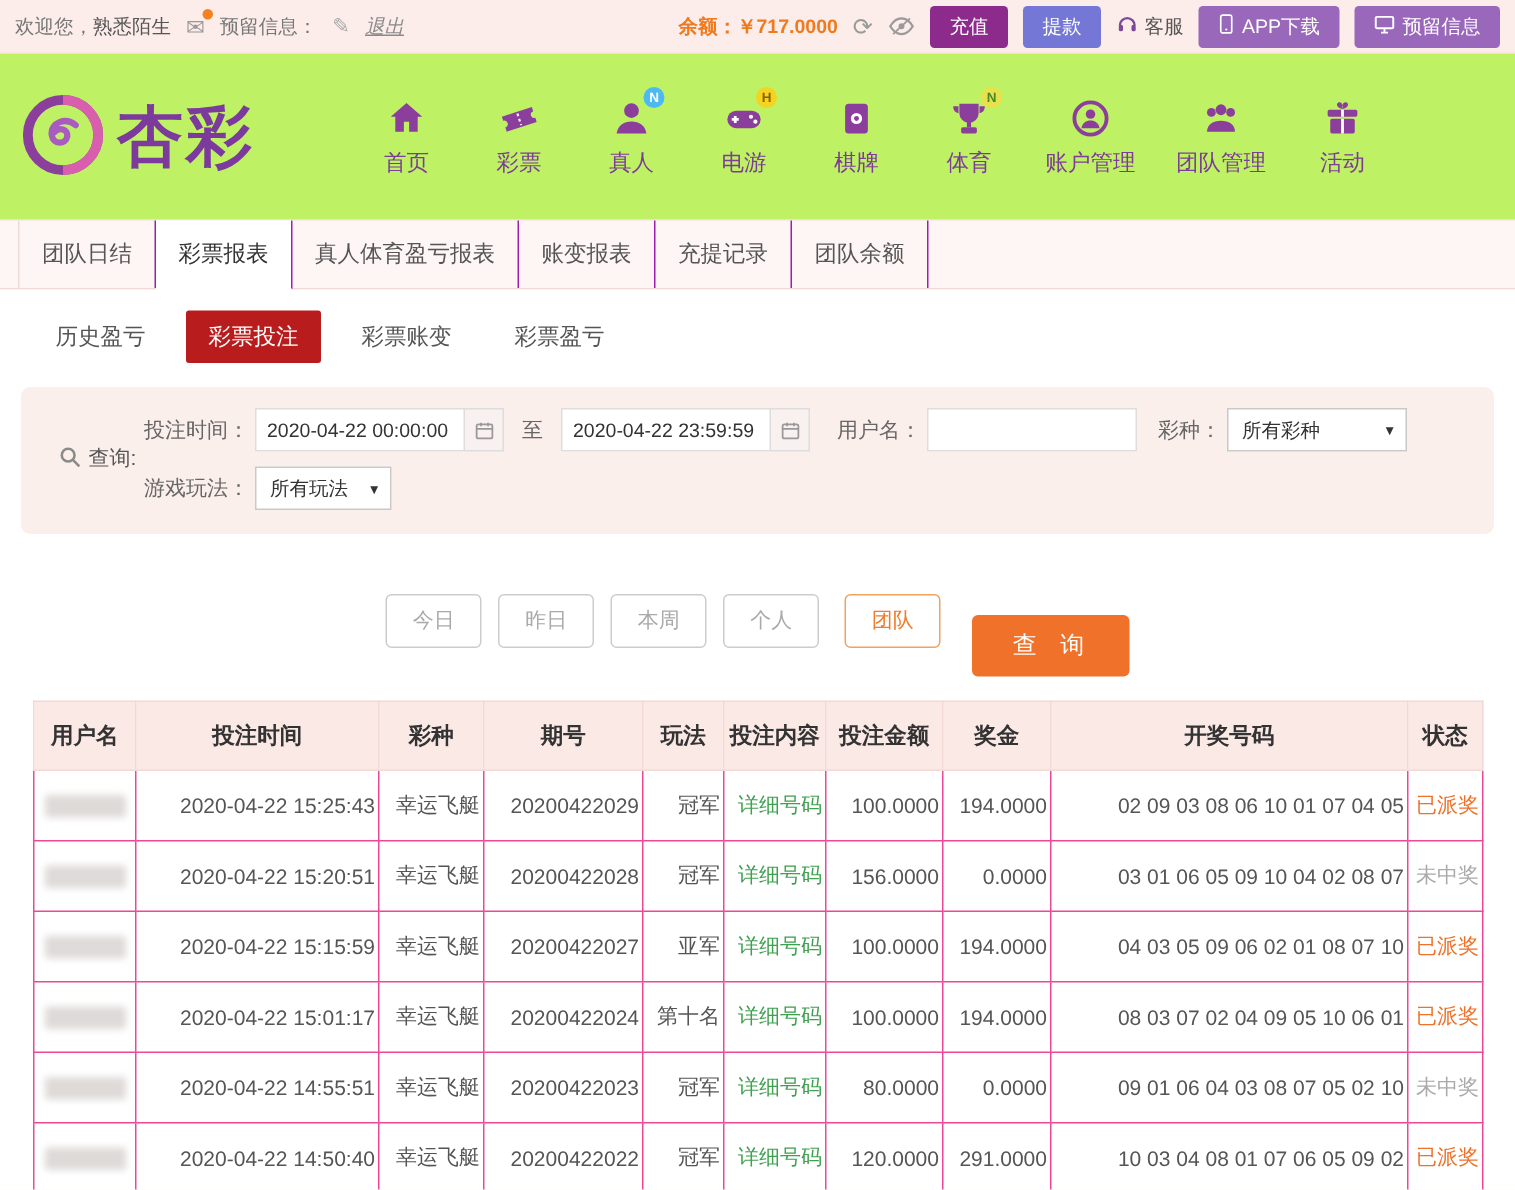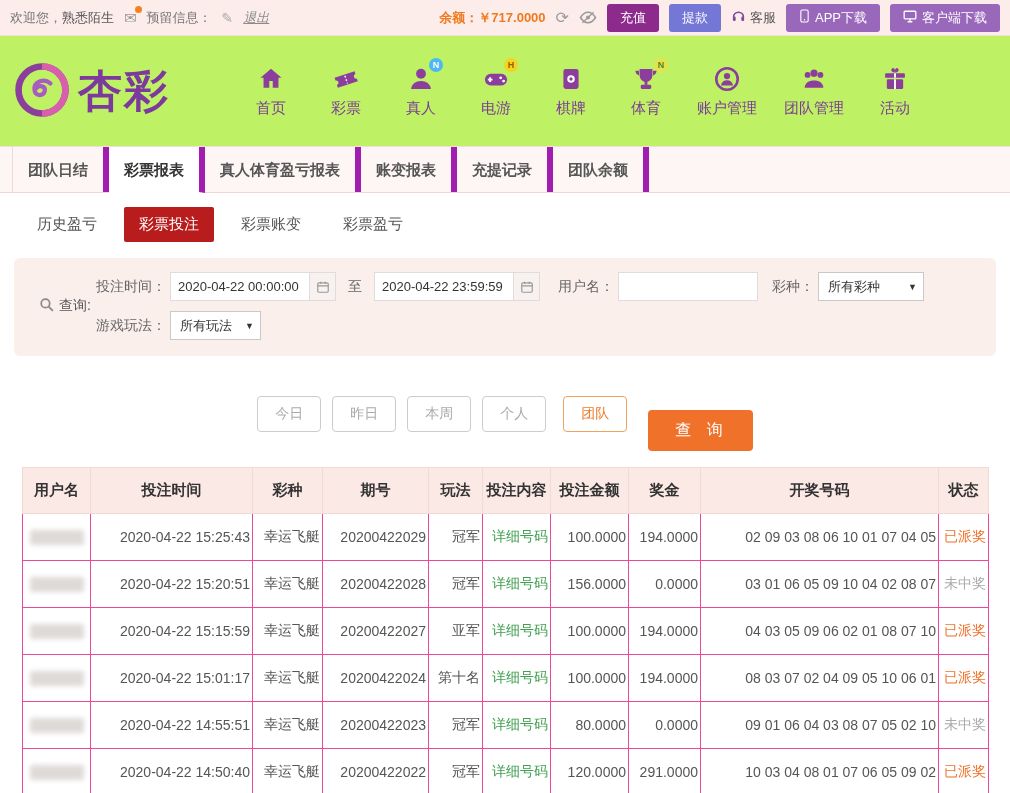--- a/index.html
+++ b/index.html
@@ -47,21 +47,21 @@
   }
   .badge-blue   { background:#4db9f2; color:#fff; }
   .badge-yellow { background:#f6d31f; color:#8a6000; }
   .badge-lime   { background:#e9e14b; color:#3f8a2f; }
   
   .tabsbar {
     background:#fdf6f4; border-top:1px solid #f3dcd8; border-bottom:1px solid #f0d9d4;
     display:flex; height:47px; padding:0 12px; font-size:15px; color:#555;
   }
   .tab {
-    line-height:46px; padding:0 15px; border-right:6px solid #a21caf; cursor:pointer; white-space:nowrap;font-weight:bold;
+    line-height:46px; padding:0 15px; border-right:1px solid #a21caf; cursor:pointer; white-space:nowrap;
   }
   .tab:first-child { border-left:1px solid #eedad5; }
   .tab.active { background:#fff; color:#333; margin-bottom:-1px; border-bottom:1px solid #fff; }
   
   .content { background:#fff; padding-bottom:12px; }
   .subtabs { display:flex; align-items:center; gap:12px; padding:14px 22px 10px; font-size:15px; }
   .subtab { padding:8px 15px; color:#555; cursor:pointer; }
   .subtab.active { background:#b91c1c; color:#fff; border-radius:2px; }
   
   .search-panel {
@@ -82,21 +82,21 @@
     display:inline-flex; align-items:center; justify-content:center; cursor:pointer;
   }
   .to-lbl { margin:0 12px; color:#666; }
   .u-input { width:140px; margin-right:14px; }
   .sel {
     height:29px; border:1px solid #c9c9c9; background:#fff; display:inline-flex;
     align-items:center; justify-content:space-between; padding:0 6px 0 9px; cursor:pointer;
     font-size:13px; color:#333;
   }
   .sel .caret { font-size:9px; color:#333; margin-left:12px; }
-  .sel-lottery { width:106px; }
+  .sel-lottery { width:120px; }
   .sel-play { width:91px; }
   .gap { width:18px; }
   
   .filter-row { display:flex; justify-content:center; align-items:center; gap:11px; margin:20px 0 6px;font-family:Liberation Mono, monospace; }
   .f-btn {
     background:#fff; border:1px solid #ccc; color:#aaa; padding:8px 17px; border-radius:4px;
     font-size:14px; cursor:pointer; font-family:inherit;
   }
   .f-btn.team { border-color:#f0a35e; color:#f07b2a; margin-left:6px; }
   .q-btn {
@@ -172,21 +172,21 @@
             <rect x="4" y="2" width="16" height="26" rx="3" fill="none" stroke="#fff" stroke-width="2.4"></rect>
             <circle cx="12" cy="23" r="1.6" fill="#fff"></circle>
           </svg></span>
       <span>APP下载</span>
     </button>
     <button class="tb-btn btn-purple">
       <span><svg width="14" height="13" viewBox="0 0 24 22">
             <rect x="2" y="2" width="20" height="13" rx="1.5" fill="none" stroke="#fff" stroke-width="2.2"></rect>
             <path d="M8 20h8M12 15v5" stroke="#fff" stroke-width="2.2"></path>
           </svg></span>
-      <span>客户端下载</span>
+      <span>预留信息</span>
     </button>
   </div>
 </div>
 
 <div class="header">
   <div class="logo">
     <span>
       <svg width="60" height="60" viewBox="0 0 64 64">
         <circle cx="32" cy="32" r="25" fill="none" stroke="#8b3e9c" stroke-width="7"></circle>
         <path d="M32 7a25 25 0 0 1 0 50" fill="none" stroke="#d95fae" stroke-width="7"></path>

